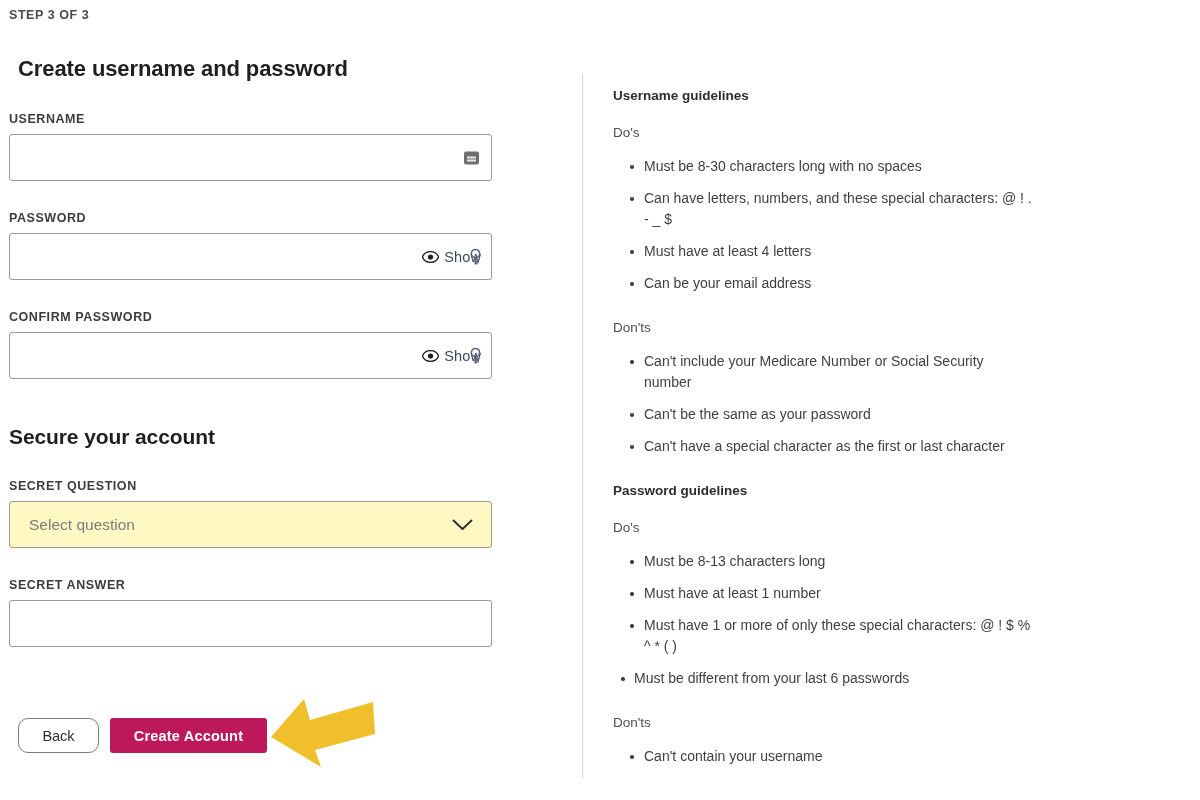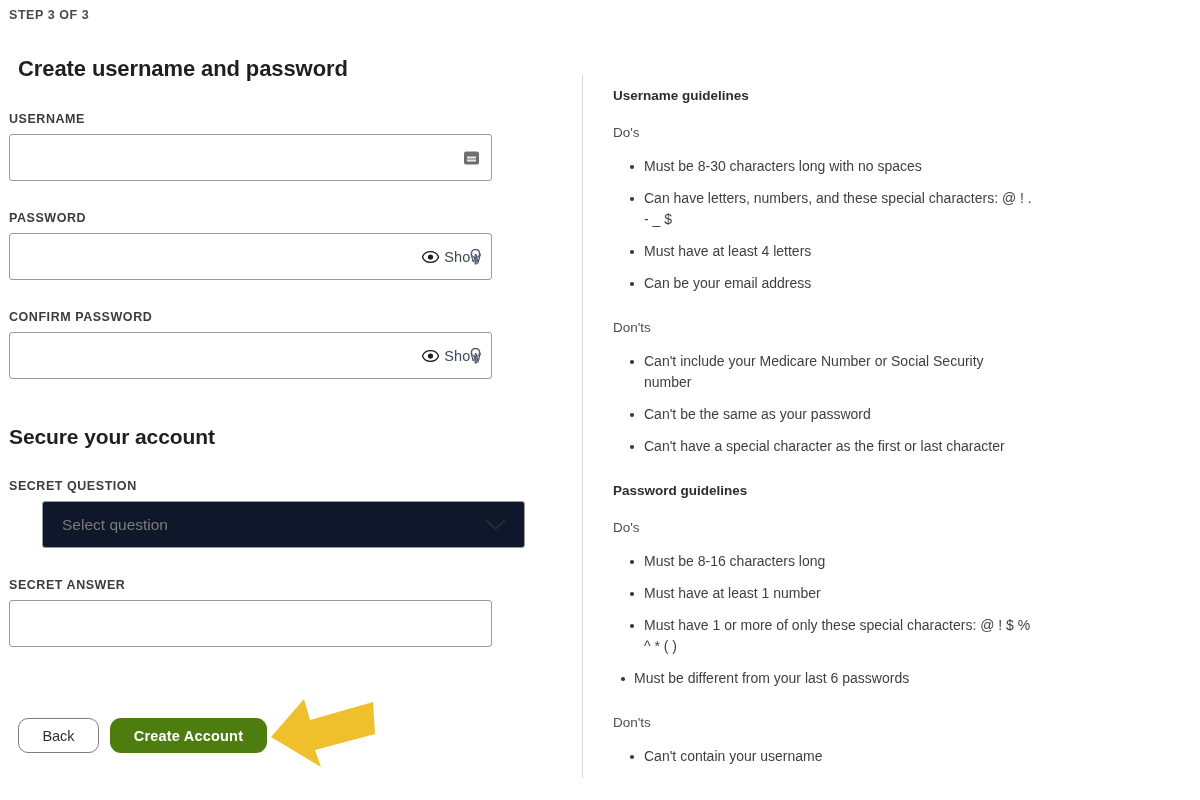--- a/index.html
+++ b/index.html
@@ -150,25 +150,24 @@
     pointer-events: none;
   }
 
   
   .select-wrap {
     position: relative;
     width: 483px;
     height: 47px;
     border: 1px solid #9a9a9a;
     border-radius: 3px;
-    background: #0f172a;
+    background: #fef9c3;
     box-sizing: border-box;
     display: flex;
     align-items: center;
-    margin-left: 33px;
   }
   .select-wrap .placeholder {
     padding-left: 19px;
     font-size: 15.5px;
     color: #7b7b7b;
   }
   .chevron {
     position: absolute;
     right: 18px;
     top: 50%;
@@ -193,22 +192,22 @@
     color: #2e2e2e;
     font-family: "Liberation Sans", sans-serif;
     font-size: 14.5px;
     cursor: pointer;
     padding: 0;
   }
   .btn-create {
     min-width: 157px;
     height: 35px;
     border: 0;
-    border-radius: 11px;
-    background: #4d7c0f;
+    border-radius: 3px;
+    background: #be185d;
     color: #ffffff;
     font-family: "Liberation Sans", sans-serif;
     font-size: 14.5px;
     font-weight: bold;
     letter-spacing: 0.2px;
     cursor: pointer;
     padding: 0 19px;
   }
 
   .arrow-annotation {
@@ -376,21 +375,21 @@
         <li>Can't be the same as your password</li>
         <li>Can't have a special character as the first or last character</li>
       </ul>
     </div>
 
     <div class="guide-block" style="margin-top:8px;">
       <div class="guide-heading">Password guidelines</div>
 
       <div class="guide-subheading">Do's</div>
       <ul class="guide-list">
-        <li>Must be 8-16 characters long</li>
+        <li>Must be 8-13 characters long</li>
         <li>Must have at least 1 number</li>
         <li>Must have 1 or more of only these special characters: @ ! $ % ^ * ( )</li>
         <li class="tight">Must be different from your last 6 passwords</li>
       </ul>
 
       <div class="guide-subheading">Don'ts</div>
       <ul class="guide-list">
         <li>Can't contain your username</li>
 
       </ul>

